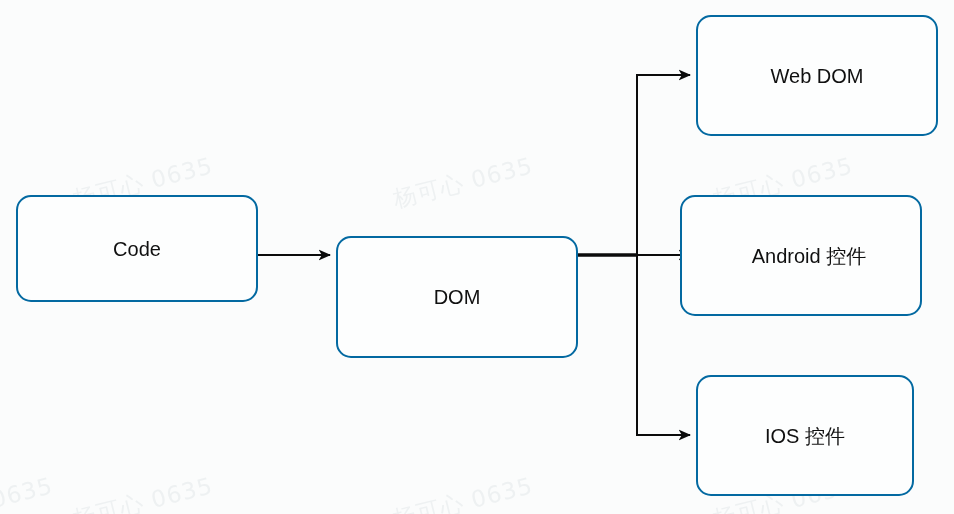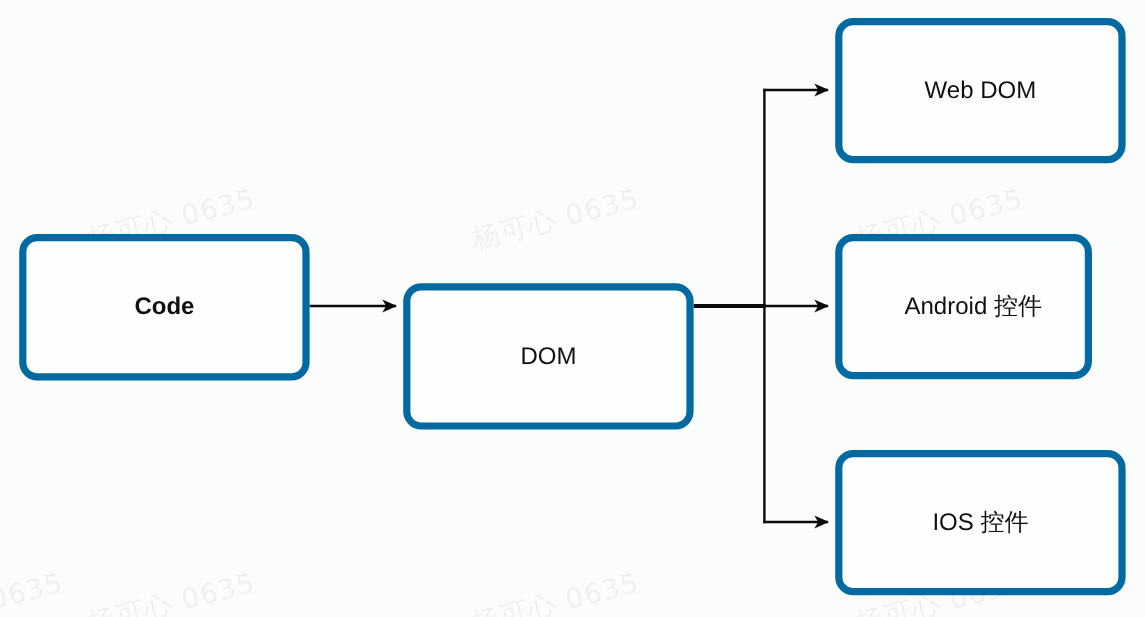--- a/index.html
+++ b/index.html
@@ -48,21 +48,21 @@
     position: absolute;
     left: 0;
     top: 0;
     z-index: 2;
   }
 
   
   .node {
     position: absolute;
     box-sizing: border-box;
-    border: 6px solid #0369a1;
+    border: 2px solid #0369a1;
     border-radius: 15px;
     background: #fdfefe;
     display: flex;
     align-items: center;
     justify-content: center;
     z-index: 3;
   }
   .node-label {
     font-size: 20px;
     line-height: 1.2;
@@ -112,33 +112,33 @@
 
     <g>
       <line x1="637" y1="255" x2="690" y2="255" stroke="#0b0b0b" stroke-width="2" marker-end="url(#arrow)"></line>
     </g>
 
     <g>
       <line x1="636" y1="435" x2="690" y2="435" stroke="#0b0b0b" stroke-width="2" marker-end="url(#arrow)"></line>
     </g>
   </svg>
 
-  <div class="node" style="left:16px; top:195px; width:242px; height:122px;font-weight:bold;">
+  <div class="node" style="left:16px; top:195px; width:242px; height:107px;">
     <span class="node-label">Code</span>
   </div>
 
   <div class="node" style="left:336px; top:194px; width:242px; height:122px;margin-top:42px;">
     <span class="node-label">DOM</span>
   </div>
 
   <div class="node" style="left:696px; top:15px; width:242px; height:121px;">
     <span class="node-label">Web DOM</span>
   </div>
 
-  <div class="node" style="left:696px; top:195px; width:214px; height:121px;padding-left:16px;">
+  <div class="node" style="left:680px; top:195px; width:242px; height:121px;padding-left:16px;">
     <span class="node-label">Android 控件</span>
   </div>
 
-  <div class="node" style="left:696px; top:375px; width:242px; height:121px;">
+  <div class="node" style="left:696px; top:375px; width:218px; height:121px;">
     <span class="node-label">IOS 控件</span>
   </div>
 
 </div>
 
 </body></html>

